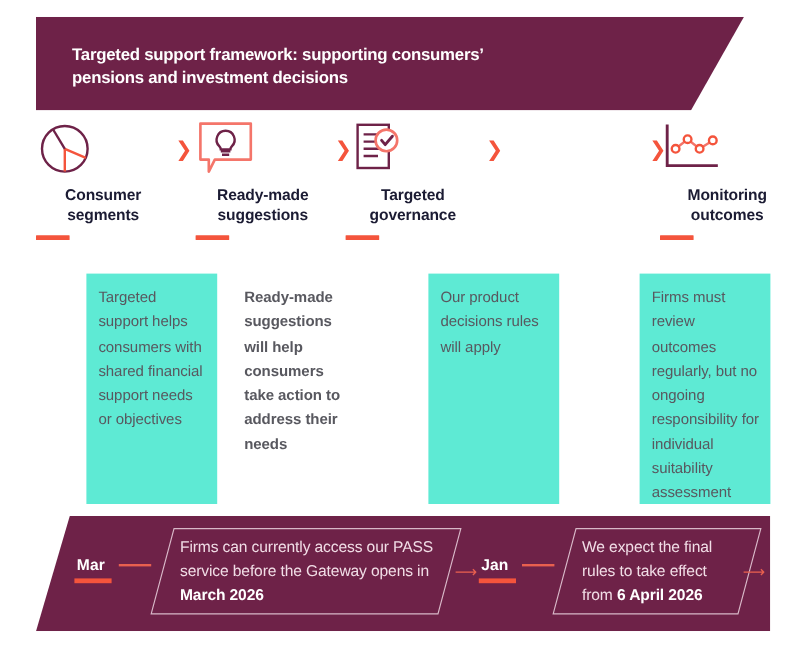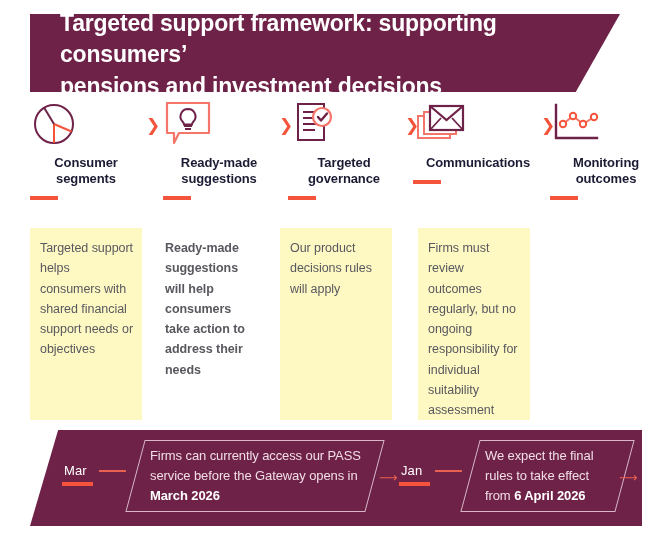--- a/index.html
+++ b/index.html
@@ -24,21 +24,21 @@
     height: 78px;
     background: #6e2248;
     color: #ffffff;
     clip-path: polygon(0 0, 100% 0, 92.5% 100%, 0 100%);
     box-sizing: border-box;
     padding: 14px 60px 10px 30px;
     display: flex;
     align-items: center;
   }
   #header-title {
-    font-size: 23px;
+    font-size: 14px;
     font-weight: bold;
     line-height: 1.37;
     letter-spacing: -0.2px;
     color: #ffffff;
     white-space: pre-line;
   }
 
   
   #steps-row {
     position: absolute;
@@ -100,39 +100,39 @@
   }
   .col {
     width: 112px;
     box-sizing: border-box;
     padding: 10px 9px 10px 10px;
     font-size: 12.5px;
     line-height: 1.62;
     color: #58585f;
     letter-spacing: -0.05px;
   }
-  .col.shaded { background: #fef9c3; }
+  .col.shaded { background: #5eead4; margin-left: 42px; }
   .col.plain  { background: #ffffff; font-weight: bold; }
   .col-gap { width: 13px; }
 
   
   #timeline-banner {
     position: absolute;
     left: 30px;
     top: 430px;
     width: 612px;
     height: 96px;
     background: #6e2248;
     clip-path: polygon(4.6% 0, 100% 0, 100% 100%, 0 100%);
   }
   .tl-month {
     position: absolute;
     color: #ffffff;
     font-size: 13px;
-    font-weight: normal;
+    font-weight: bold;
     letter-spacing: 0.1px;
   }
   .tl-month-rule {
     position: absolute;
     width: 31px;
     height: 4px;
     background: #f4543c;
   }
   .tl-card {
     position: absolute;
@@ -220,34 +220,20 @@
         <circle cx="34" cy="18" r="9" fill="#ffffff" stroke="#f4756a" stroke-width="2.2"></circle>
         <path d="M30 18 l3 3.5 l6 -7" fill="none" stroke="#6e2248" stroke-width="2.4" stroke-linecap="round" stroke-linejoin="round"></path>
       </svg>
     </div>
     <div class="step-label">Targeted
 governance</div>
     <div class="step-rule"></div>
   </div>
   <div class="chevron" style="left:375px;">❯</div>
 
-  <div class="step" style="left:383px; width:130px;">
-    <div class="step-icon">
-      <svg width="64" height="50" viewBox="0 0 64 50" aria-hidden="true">
-        <rect x="5" y="17" width="32" height="22" fill="#ffffff" stroke="#f4756a" stroke-width="2"></rect>
-        <rect x="11" y="13" width="32" height="22" fill="#ffffff" stroke="#f4756a" stroke-width="2"></rect>
-        <rect x="17" y="7" width="33" height="24" fill="#ffffff" stroke="#6e2248" stroke-width="2.2"></rect>
-        <path d="M17 7 L33.5 21 L50 7" fill="none" stroke="#6e2248" stroke-width="2.2"></path>
-        <path d="M17 31 L28 19" fill="none" stroke="#6e2248" stroke-width="1.8"></path>
-        <path d="M50 31 L39 19" fill="none" stroke="#6e2248" stroke-width="1.8"></path>
-      </svg>
-    </div>
-    <div class="step-label">Communications</div>
-    <div class="step-rule"></div>
-  </div>
   <div class="chevron" style="left:511px;">❯</div>
 
   <div class="step" style="left:520px;">
     <div class="step-icon">
       <svg width="58" height="48" viewBox="0 0 58 48" aria-hidden="true">
         <path d="M6 5 V38 H47" fill="none" stroke="#6e2248" stroke-width="2.4" stroke-linecap="square"></path>
         <polyline points="13,24 23,16 33,24 44,17" fill="none" stroke="#f4756a" stroke-width="2"></polyline>
         <circle cx="13" cy="24" r="3.2" fill="#ffffff" stroke="#f4543c" stroke-width="2"></circle>
         <circle cx="23" cy="16" r="3.2" fill="#ffffff" stroke="#f4543c" stroke-width="2"></circle>
         <circle cx="33" cy="24" r="3.2" fill="#ffffff" stroke="#f4543c" stroke-width="2"></circle>

